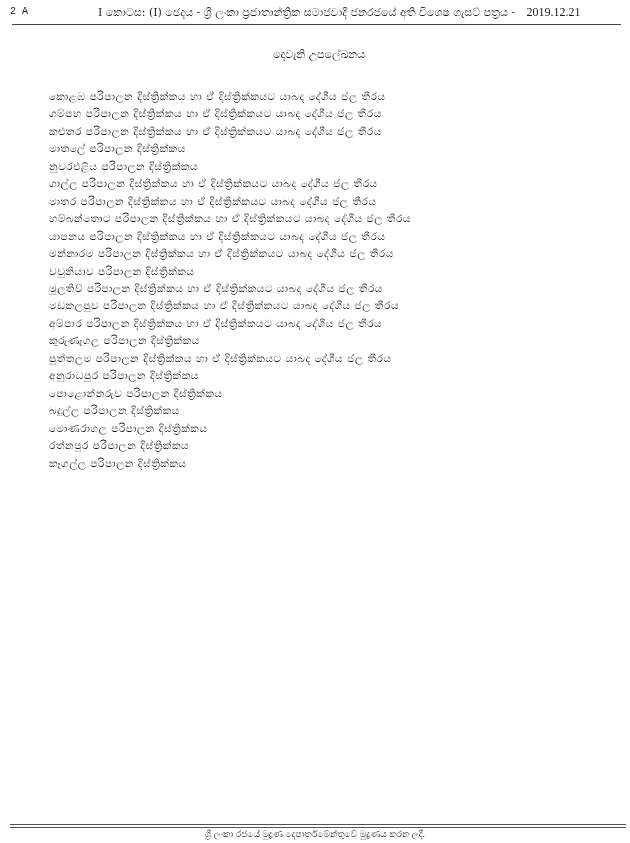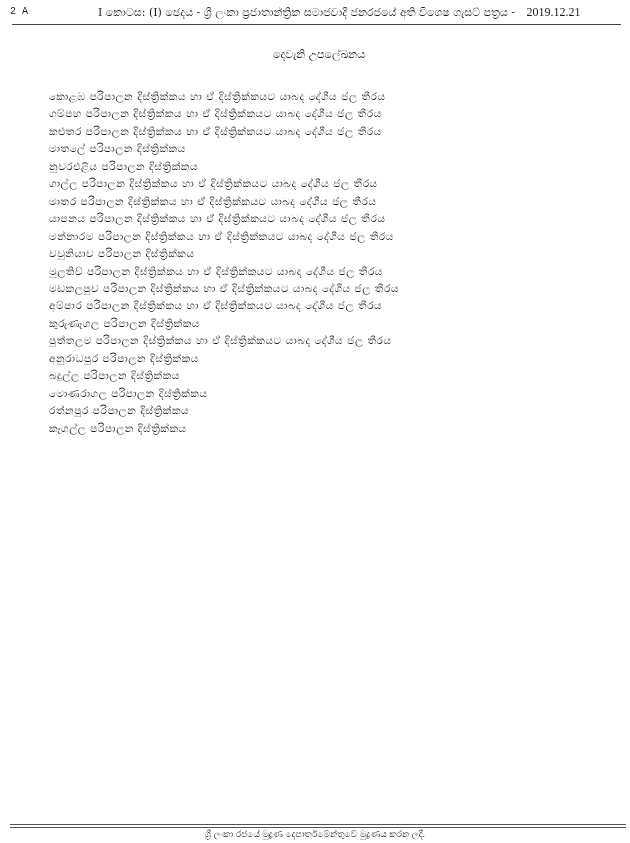--- a/index.html
+++ b/index.html
@@ -36,29 +36,31 @@
 <div class="section-title">දෙවැනි උපලේඛනය</div>
 
 <ul class="list">
   <li>කොළඹ පරිපාලන දිස්ත්‍රික්කය හා ඒ දිස්ත්‍රික්කයට යාබද දේශීය ජල තීරය</li>
   <li>ගම්පහ පරිපාලන දිස්ත්‍රික්කය හා ඒ දිස්ත්‍රික්කයට යාබද දේශීය ජල තීරය</li>
   <li>කළුතර පරිපාලන දිස්ත්‍රික්කය හා ඒ දිස්ත්‍රික්කයට යාබද දේශීය ජල තීරය</li>
   <li>මාතලේ පරිපාලන දිස්ත්‍රික්කය</li>
   <li>නුවරඑළිය පරිපාලන දිස්ත්‍රික්කය</li>
   <li>ගාල්ල පරිපාලන දිස්ත්‍රික්කය හා ඒ දිස්ත්‍රික්කයට යාබද දේශීය ජල තීරය</li>
   <li>මාතර පරිපාලන දිස්ත්‍රික්කය හා ඒ දිස්ත්‍රික්කයට යාබද දේශීය ජල තීරය</li>
+  <li>හම්බන්තොට පරිපාලන දිස්ත්‍රික්කය හා ඒ දිස්ත්‍රික්කයට යාබද දේශීය ජල තීරය</li>
   <li>යාපනය පරිපාලන දිස්ත්‍රික්කය හා ඒ දිස්ත්‍රික්කයට යාබද දේශීය ජල තීරය</li>
   <li>මන්නාරම පරිපාලන දිස්ත්‍රික්කය හා ඒ දිස්ත්‍රික්කයට යාබද දේශීය ජල තීරය</li>
   <li>වවුනියාව පරිපාලන දිස්ත්‍රික්කය</li>
   <li>මුලතිව් පරිපාලන දිස්ත්‍රික්කය හා ඒ දිස්ත්‍රික්කයට යාබද දේශීය ජල තීරය</li>
   <li>මඩකලපුව පරිපාලන දිස්ත්‍රික්කය හා ඒ දිස්ත්‍රික්කයට යාබද දේශීය ජල තීරය</li>
   <li>අම්පාර පරිපාලන දිස්ත්‍රික්කය හා ඒ දිස්ත්‍රික්කයට යාබද දේශීය ජල තීරය</li>
   <li>කුරුණෑගල පරිපාලන දිස්ත්‍රික්කය</li>
   <li>පුත්තලම පරිපාලන දිස්ත්‍රික්කය හා ඒ දිස්ත්‍රික්කයට යාබද දේශීය ජල තීරය</li>
   <li>අනුරාධපුර  පරිපාලන දිස්ත්‍රික්කය</li>
+  <li>පොළොන්නරුව පරිපාලන දිස්ත්‍රික්කය</li>
   <li>බදුල්ල පරිපාලන දිස්ත්‍රික්කය</li>
   <li>මොණරාගල පරිපාලන දිස්ත්‍රික්කය</li>
   <li>රත්නපුර පරිපාලන දිස්ත්‍රික්කය</li>
   <li>කෑගල්ල පරිපාලන දිස්ත්‍රික්කය</li>
 </ul>
 
 <div class="footer-rule"></div>
 <div class="footer-text">ශ්‍රී ලංකා රජයේ මුද්‍රණ දෙපාර්තමේන්තුවේ මුද්‍රණය කරන ලදී.</div>
 
 </body></html>

